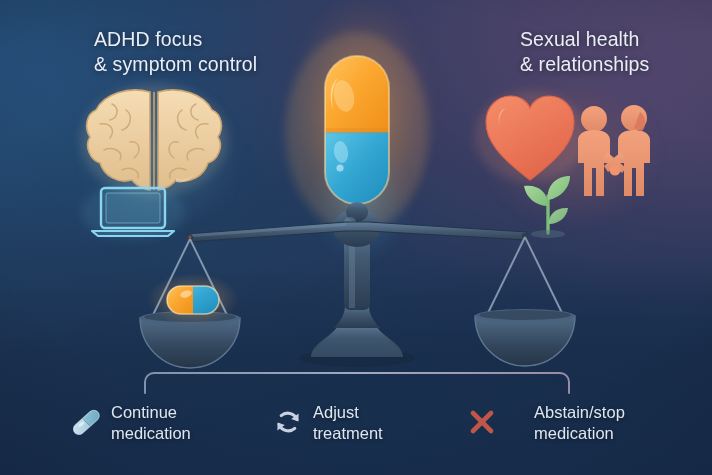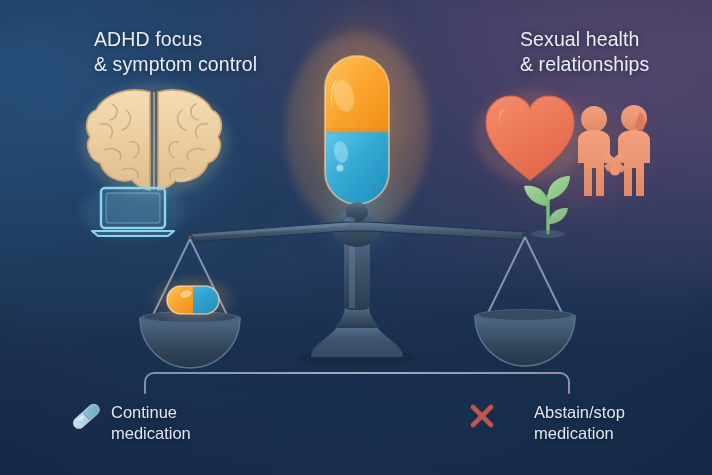--- a/index.html
+++ b/index.html
@@ -57,21 +57,21 @@
   #head-right{left:486px;top:27px;text-align:left;margin-left:34px;}
 
   
   #art{position:absolute;left:0;top:0;}
 
   
   .options{
     position:absolute;left:0;top:398px;width:712px;height:66px;
   }
   .opt{
-    position:absolute;display:flex;align-items:flex-start;gap:9px;
+    position:absolute;display:flex;align-items:center;gap:9px;
   }
   .opt .lbl{
     color:#dfe6f0;font-size:16.5px;line-height:20.5px;white-space:pre-line;
     text-shadow:0 1px 4px rgba(0,0,0,.4);
   }
   #opt-1{left:70px;top:4px;}
   #opt-2{left:272px;top:4px;}
   #opt-3{left:466px;top:4px;gap:36px;}
   .opticon{width:32px;height:32px;flex:0 0 32px;margin-top:-2px;}
 </style>
@@ -310,20 +310,32 @@
           <path d="M6 11 A5.5 5.5 0 0 0 6 22 L16 22 L16 11 Z" fill="url(#oPillA)"></path>
           <path d="M16 11 L26 11 A5.5 5.5 0 0 1 26 22 L16 22 Z" fill="url(#oPillB)"></path>
           <path d="M6 11 L26 11 A5.5 5.5 0 0 1 26 22 L6 22 A5.5 5.5 0 0 1 6 11 Z" fill="none" stroke="rgba(230,245,252,0.55)" stroke-width="1"></path>
           <ellipse cx="11" cy="14.5" rx="3.5" ry="1.6" fill="#ffffff" opacity="0.5"></ellipse>
         </g>
       </svg>
       <div class="lbl">Continue
 medication</div>
     </div>
 
+    <div class="opt" id="opt-2">
+      <svg class="opticon" viewBox="0 0 32 32">
+        <g fill="none" stroke="#c6d2e2" stroke-width="3.1" stroke-linecap="round">
+          <path d="M25 13.5 A10 10 0 0 0 9.2 9.6"></path>
+          <path d="M7 18.5 A10 10 0 0 0 22.8 22.4"></path>
+        </g>
+        <path d="M26.6 7.6 L26.4 15.4 L19.2 13.1 Z" fill="#c6d2e2"></path>
+        <path d="M5.4 24.4 L5.6 16.6 L12.8 18.9 Z" fill="#c6d2e2"></path>
+      </svg>
+      <div class="lbl">Adjust
+treatment</div>
+    </div>
 
     <div class="opt" id="opt-3">
       <svg class="opticon" viewBox="0 0 32 32">
         <g stroke="#c0564a" stroke-width="4.6" stroke-linecap="round">
           <path d="M7 7 L25 25"></path>
           <path d="M25 7 L7 25"></path>
         </g>
       </svg>
       <div class="lbl">Abstain/stop
 medication</div>

